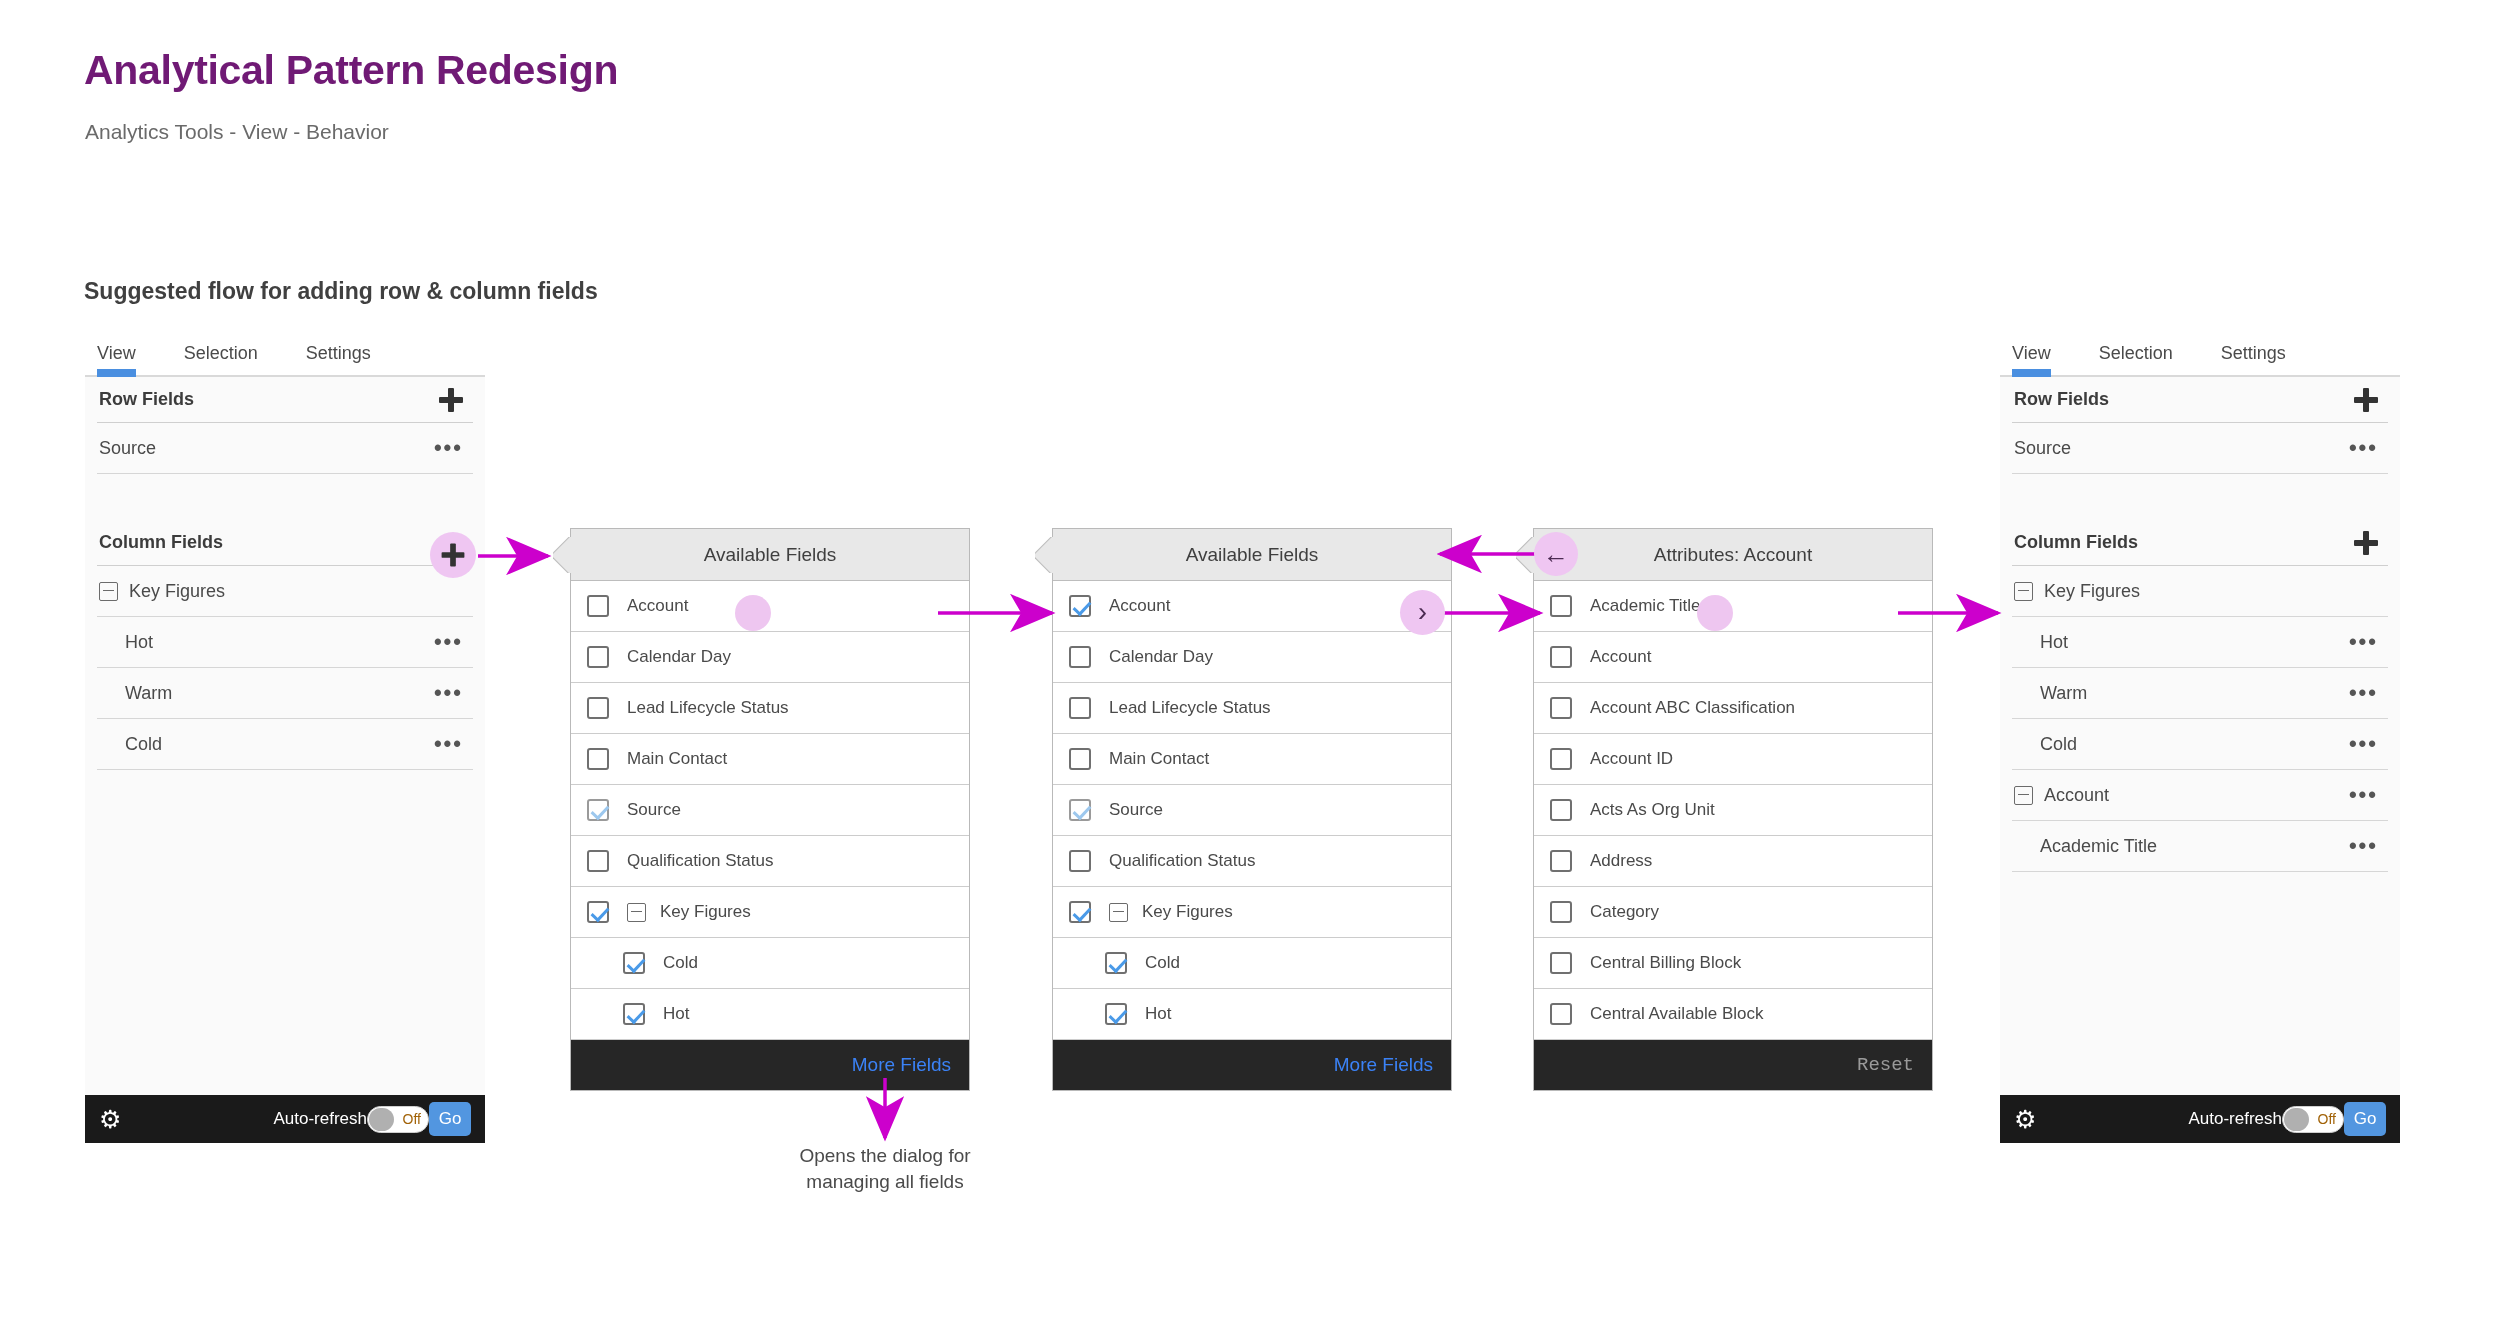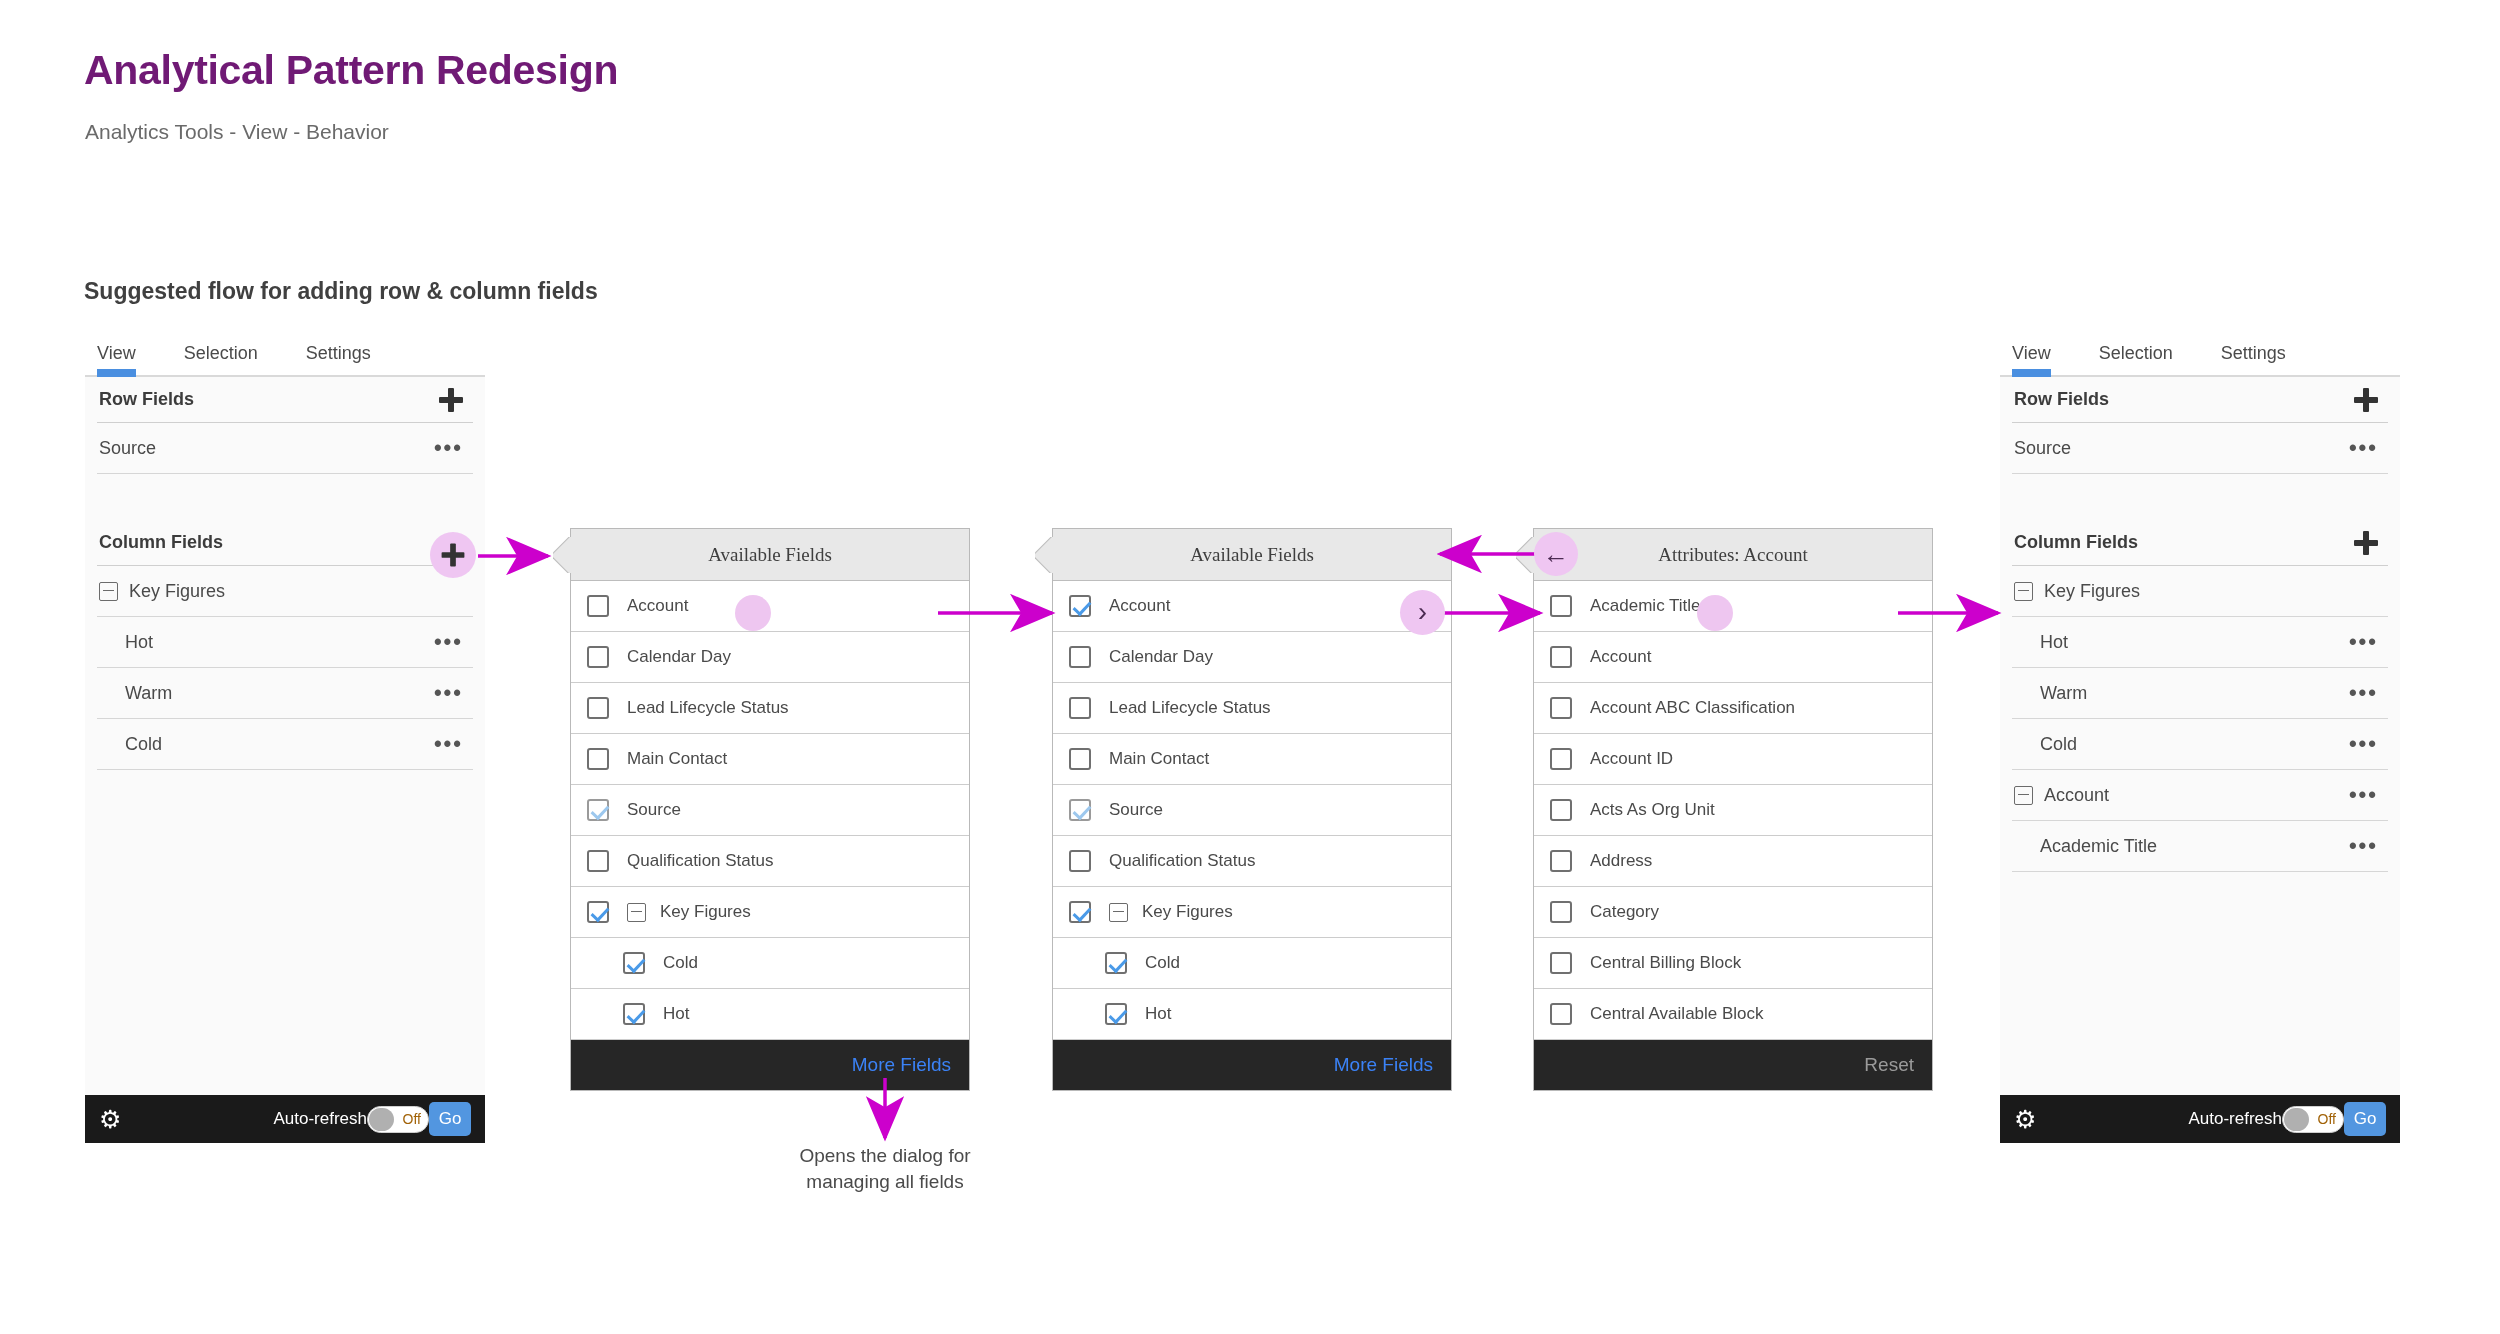--- a/index.html
+++ b/index.html
@@ -112,21 +112,21 @@
   
   .dialog {
     position: absolute; width: 400px; border: 1px solid #b9b9b9;
     background: #fff;
   }
   .dlg-head {
     height: 52px; background: #e8e8e8; border-bottom: 1px solid #bdbdbd;
     display: flex; align-items: center; justify-content: center;
     position: relative;
   }
-  .dlg-head .title { font-size: 19px; color: #3f3f3f; font-family: Liberation Serif, serif; }
+  .dlg-head .title { font-size: 19px; color: #3f3f3f; }
   .dlg-beak {
     position: absolute; left: -18px; top: 8px; width: 18px; height: 36px;
     overflow: hidden;
   }
   .dlg-beak::before {
     content: ""; position: absolute; right: -14px; top: 4px;
     width: 28px; height: 28px; background: #e8e8e8;
     border-left: 1px solid #bdbdbd; border-bottom: 1px solid #bdbdbd;
     transform: rotate(45deg);
   }
@@ -154,21 +154,21 @@
   }
   .dlg-row .treebox2::after {
     content: ""; position: absolute; left: 3px; right: 3px; top: 7px;
     height: 1.8px; background: #6b6b6b;
   }
   .dlg-foot {
     height: 50px; background: #262626; display: flex; align-items: center;
     justify-content: flex-end; padding-right: 18px;
   }
   .dlg-foot .lbl { color: #3b82f6; font-size: 19px; }
-  .dlg-foot .lbl.dim { color: #9a9a9a; }
+  .dlg-foot .lbl.dim { color: #9a9a9a; font-family: Liberation Mono, monospace; }
 
   
   .hl-dot {
     position: absolute; border-radius: 50%;
     background: #eec6f0; z-index: 6;
   }
   .hl-btn {
     position: absolute; border-radius: 50%; background: #efc6f2;
     display: flex; align-items: center; justify-content: center;
     color: #4b2a52; z-index: 7;

